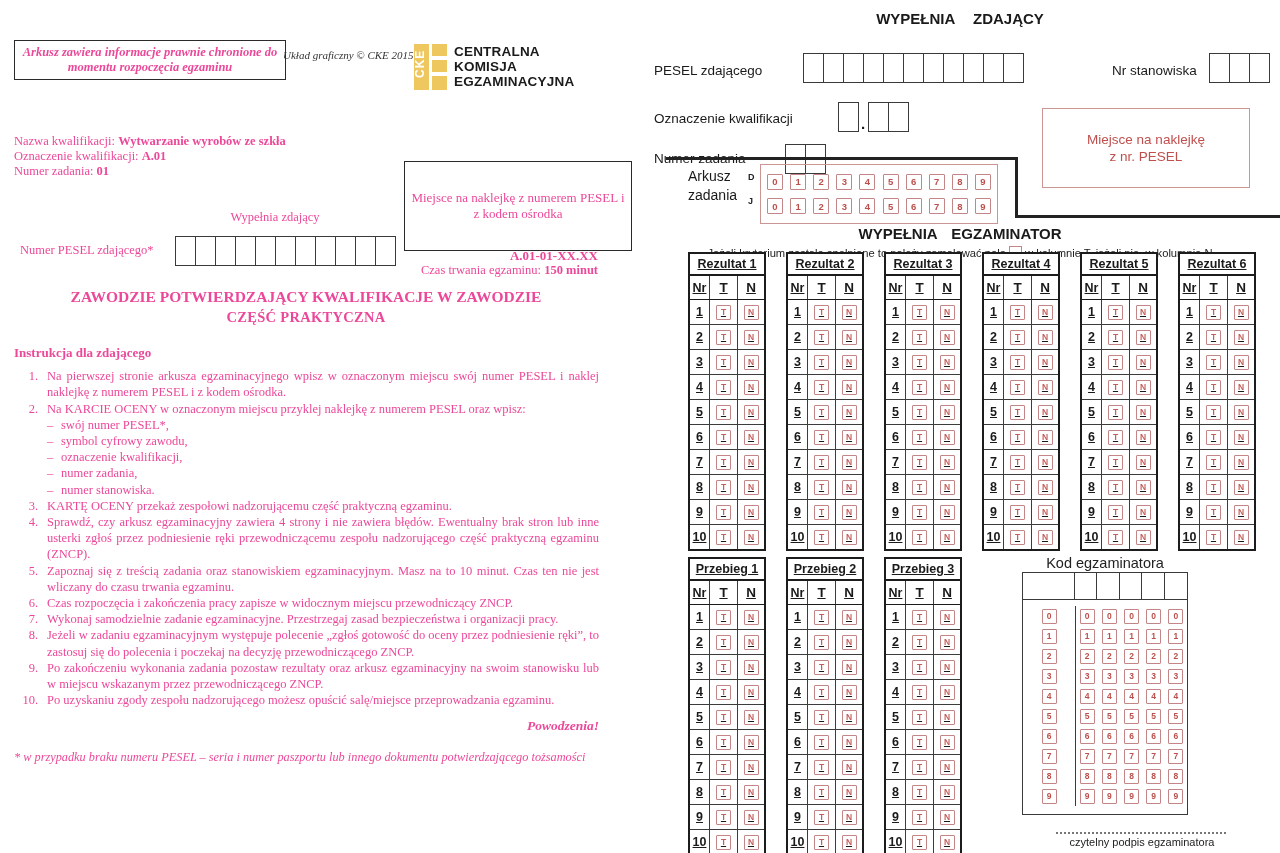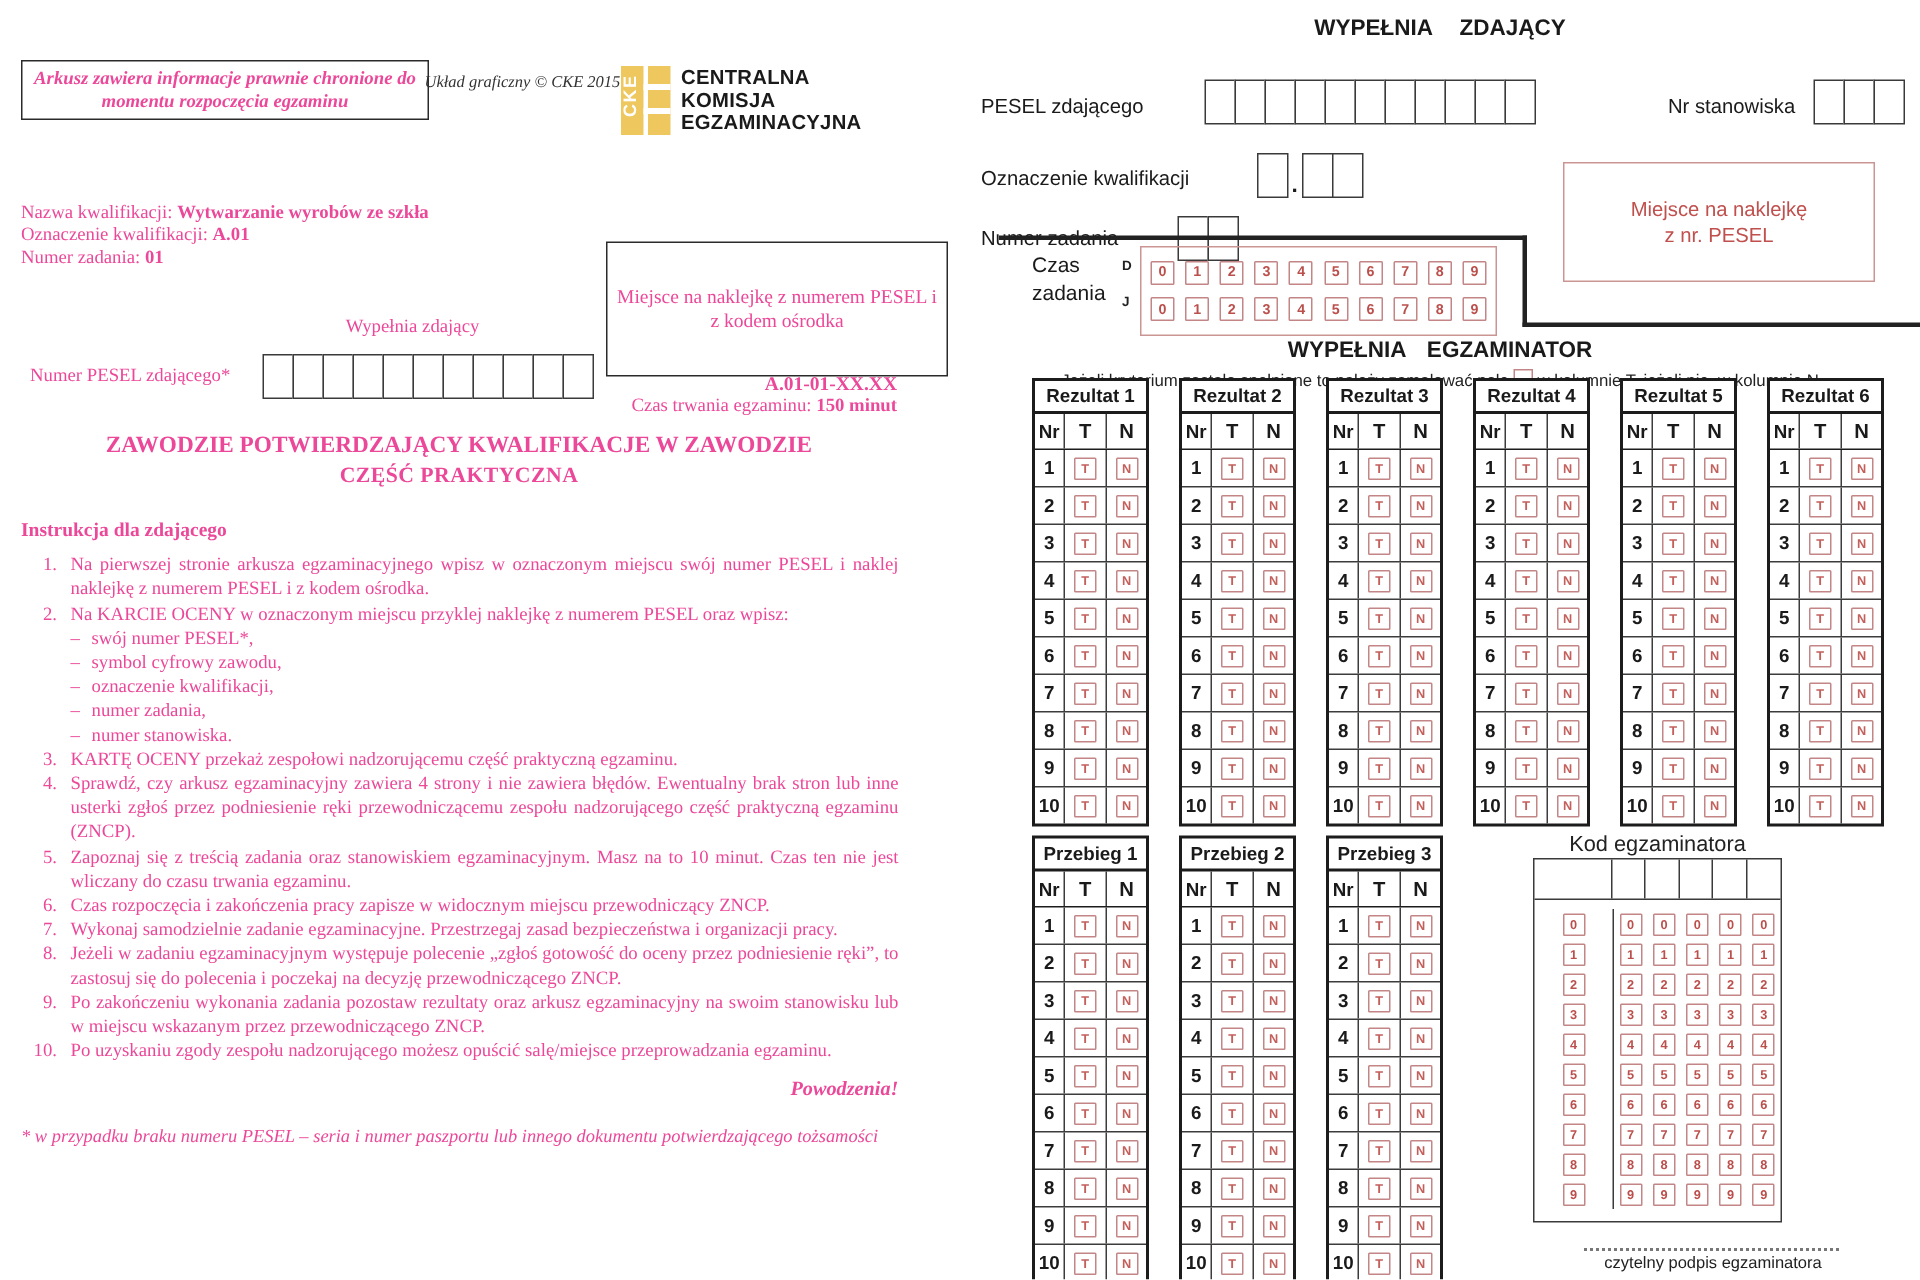--- a/index.html
+++ b/index.html
@@ -55,21 +55,21 @@
   .dj-marker{font-size:9px;font-weight:bold;color:#222;}
   .dj-box{left:760px;top:164px;width:224px;height:58px;border:1px solid #cb9594;
           display:flex;flex-direction:column;justify-content:space-evenly;padding:0 6px;}
   .digit-row{display:flex;justify-content:space-between;}
   .dbox{width:14px;height:14px;border:1px solid #c38585;color:#bb4f4b;font-size:9.5px;font-weight:bold;
         display:flex;align-items:center;justify-content:center;border-radius:1px;background:#fff;}
   .rp-exam-header{left:640px;top:225px;width:640px;text-align:center;font-weight:bold;font-size:15px;word-spacing:10px;}
   .rp-note{left:640px;top:246px;width:640px;text-align:center;font-size:11.2px;color:#222;}
   .note-box{display:inline-block;width:11px;height:11px;border:1px solid #c38585;vertical-align:-2px;margin:0 3px;}
 
-  .tn-table{position:absolute;width:78px;border:2px solid #1c1c1c;background:#fff;box-sizing:border-box;}
+  .tn-table{position:absolute;width:78px;border:2px solid #1c1c1c;background:#fff;box-sizing:border-box;text-decoration:underline;}
   .tn-title{height:20px;border-bottom:2px solid #1c1c1c;font-weight:bold;font-size:12.5px;
             display:flex;align-items:center;justify-content:center;}
   .tn-head{display:flex;height:23px;border-bottom:1.5px solid #1c1c1c;font-weight:bold;font-size:13.5px;}
   .tn-row{display:flex;height:24px;border-bottom:1px solid #3c3c3c;}
   .tn-row:last-child{border-bottom:none;}
   .tn-c{display:flex;align-items:center;justify-content:center;}
   .tn-nr{width:19px;border-right:1px solid #3c3c3c;font-weight:bold;font-size:12.5px;}
   .tn-t{width:27px;border-right:1px solid #3c3c3c;}
   .tn-n{flex:1;}
   .tnbox{width:13px;height:13px;border:1px solid #c38585;color:#c4605c;font-size:8.5px;font-weight:bold;
@@ -260,21 +260,21 @@
   <div class="abs r-sticker">
     <div>Miejsce na naklejkę</div>
     <div>z nr. PESEL</div>
   </div>
 
   <div class="abs step" style="left:666px;top:157px;width:352px;height:3px;"></div>
   <div class="abs step" style="left:1015px;top:157px;width:3px;height:61px;"></div>
   <div class="abs step" style="left:1015px;top:215px;width:265px;height:3px;"></div>
 
   <div class="abs dj-label">
-    <div>Czas</div>
+    <div>Arkusz</div>
     <div>zadania</div>
   </div>
   <div class="abs dj-marker" style="left:748px;top:172px;">D</div>
   <div class="abs dj-marker" style="left:748px;top:196px;">J</div>
   <div class="abs dj-box" id="dj-box">
       <div class="digit-row">
         <div class="dbox">0</div>
         <div class="dbox">1</div>
         <div class="dbox">2</div>
         <div class="dbox">3</div>

